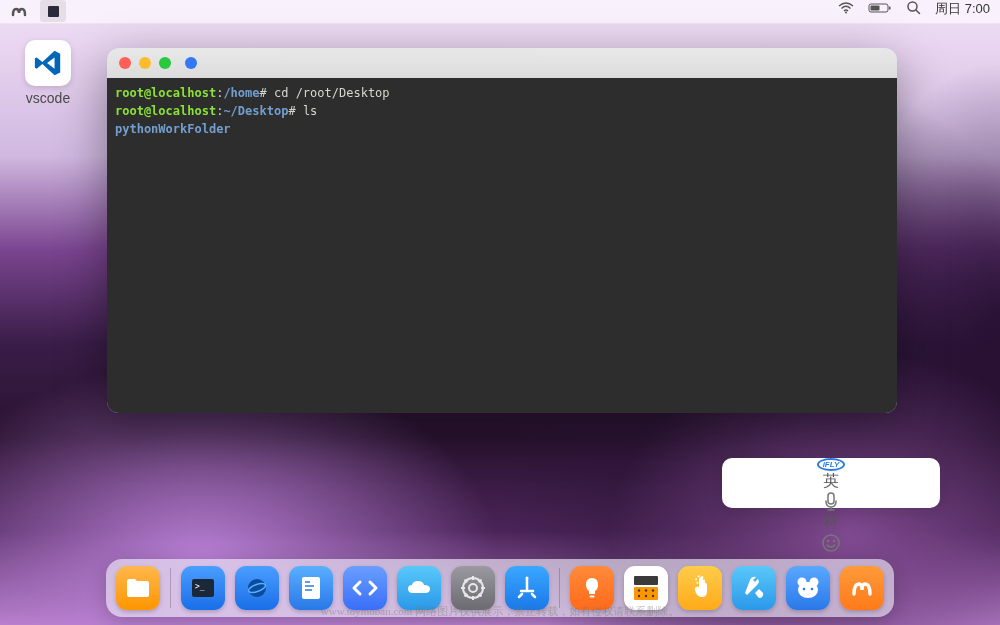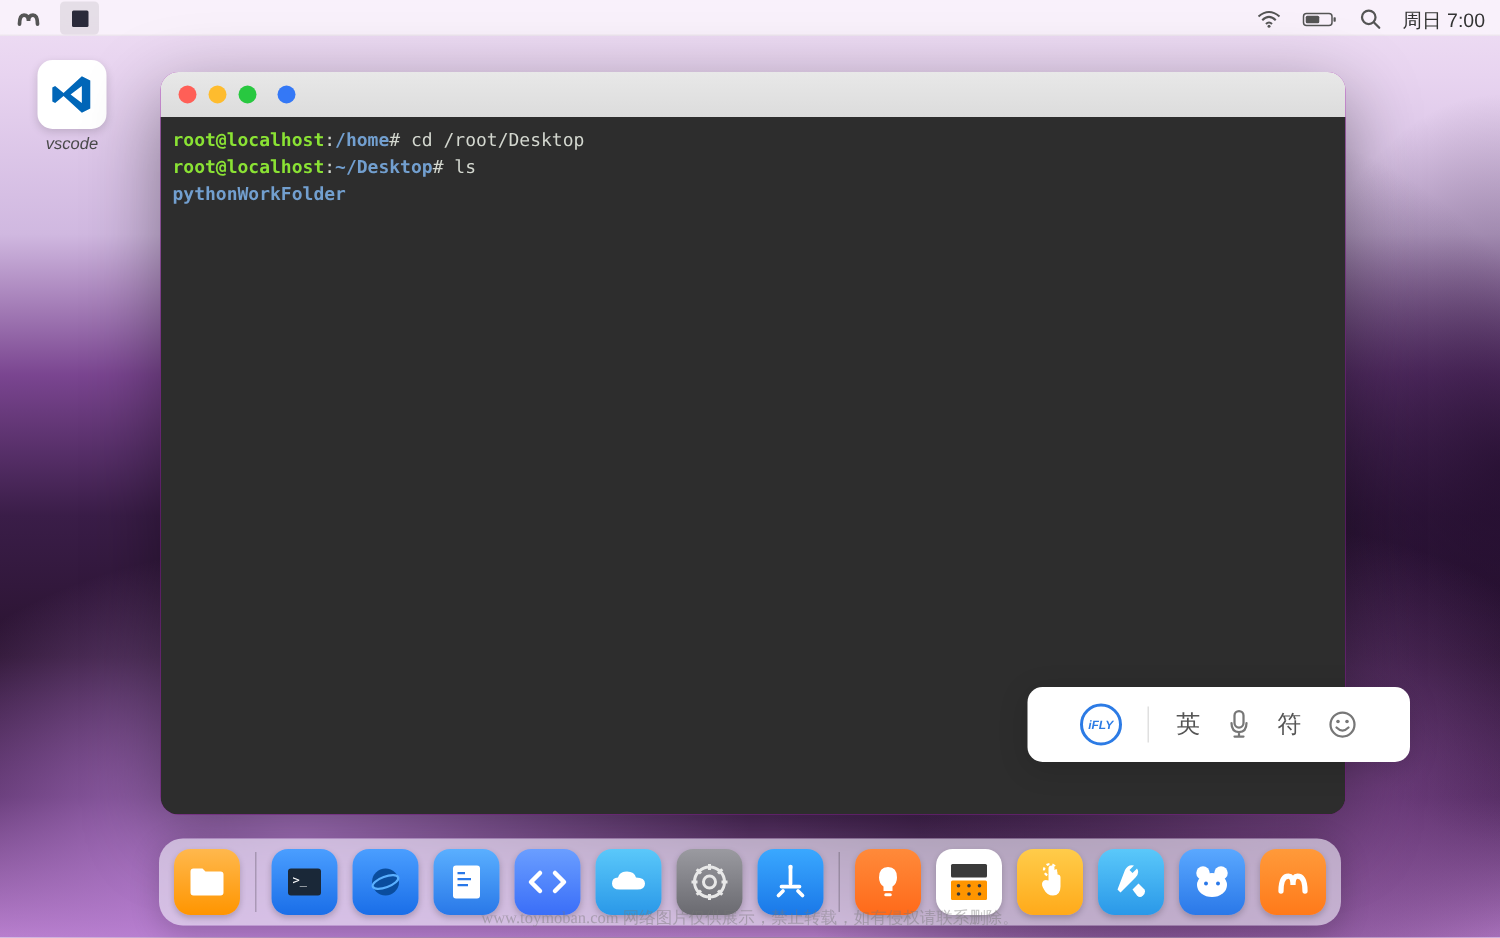--- a/index.html
+++ b/index.html
@@ -27,21 +27,21 @@
         radial-gradient(ellipse 400px 300px at 85% 85%, rgba(200,120,220,0.5) 0%, transparent 60%),
         radial-gradient(ellipse 300px 500px at 100% 50%, rgba(30,10,40,0.7) 0%, transparent 50%);
     }
     .menubar {
       position: relative;
       z-index: 10;
       height: 24px;
       background: rgba(250, 245, 252, 0.85);
       backdrop-filter: blur(20px);
       display: flex;
-      align-items: flex-end;
+      align-items: flex-start;
       justify-content: space-between;
       padding: 0 10px;
       font-size: 13px;
       color: #333;
       border-bottom: 1px solid rgba(0,0,0,0.05);
     }
     .menubar-left { display: flex; align-items: center; gap: 12px; }
     .menubar-right { display: flex; align-items: center; gap: 14px; }
     .menubar-app-icon { width: 18px; height: 18px; display: flex; align-items: center; justify-content: center; }
     .menubar-tab {
@@ -66,31 +66,30 @@
     .desktop-icon-img {
       width: 46px; height: 46px;
       background: #fff;
       border-radius: 10px;
       display: flex;
       align-items: center;
       justify-content: center;
       box-shadow: 0 2px 6px rgba(0,0,0,0.15);
     }
     .desktop-icon-label {
-      font-size: 11px;
+      font-size: 14px;
       color: #4a4a4a;
       text-align: center;
-      font-style: italic;
     }
     .terminal-window {
       position: absolute;
       top: 48px; left: 107px;
       width: 790px;
-      height: 495px;
-      background: #a21caf;
+      height: 365px;
+      background: #c4b5fd;
       border-radius: 12px;
       box-shadow: 0 15px 50px rgba(0,0,0,0.4);
       z-index: 20;
       overflow: hidden;
     }
     .titlebar {
       height: 30px;
       background: linear-gradient(180deg, #e8e8e8 0%, #dcdcdc 100%);
       display: flex;
       align-items: center;
@@ -121,30 +120,31 @@
       display: inline-block;
       width: 7px; height: 14px;
       background: #d3d7cf;
       vertical-align: text-bottom;
       margin-left: 2px;
     }
     .ime-toolbar {
       position: absolute;
       right: 60px;
       top: 458px;
-      width: 255px;
+      width: 218px;
       height: 50px;
       background: #fff;
       border-radius: 10px;
       box-shadow: 0 4px 20px rgba(0,0,0,0.15);
       display: flex;
       align-items: center;
       justify-content: space-around;
       padding: 0 26px;
       z-index: 30;
+      flex-direction: column;
     }
     .ime-item {
       display: flex;
       align-items: center;
       justify-content: center;
       color: #555;
       font-size: 16px;
     }
     .ime-logo {
       width: 28px; height: 28px;

